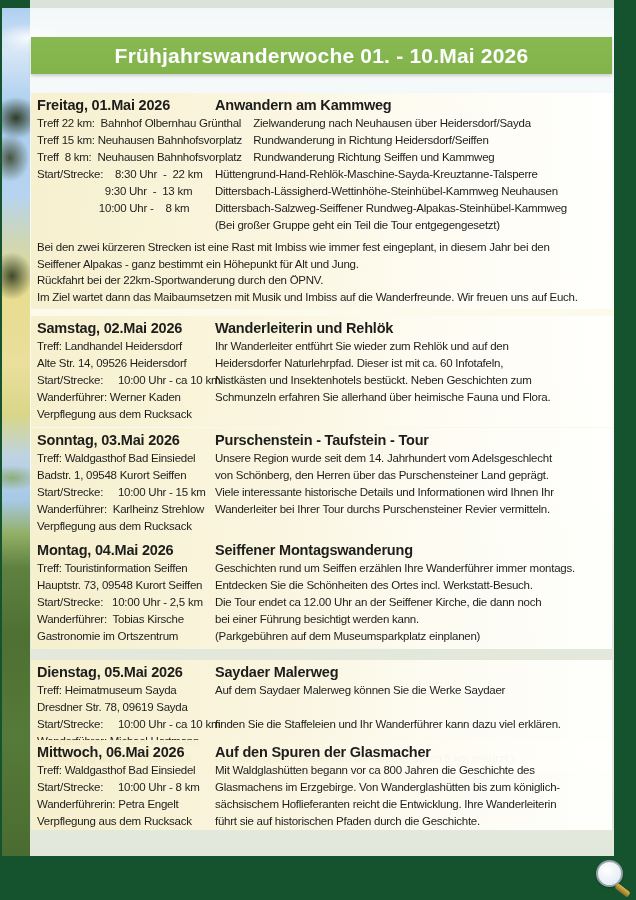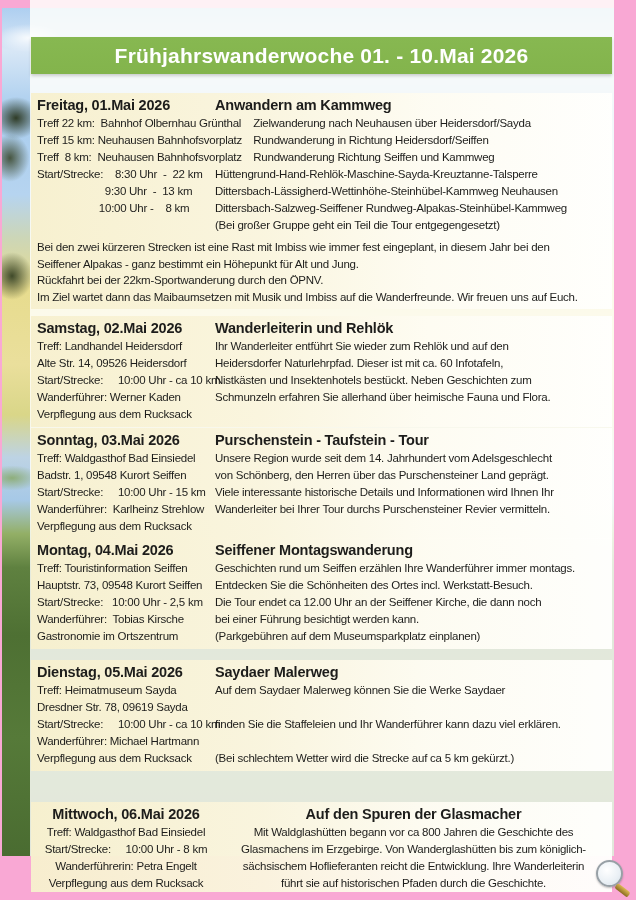--- a/index.html
+++ b/index.html
@@ -1,17 +1,17 @@
 <!DOCTYPE html>
 <html><head>
 <meta charset="utf-8">
 <style>
   html,body{margin:0;padding:0;background:#ffffff;}
   .page{
-    position:relative;width:636px;height:900px;background:#f9a8d4;overflow:hidden;
+    position:relative;width:636px;height:900px;background:#14532d;overflow:hidden;
     font-family:"Liberation Sans",sans-serif;color:#1d1d1b;
   }
   
   .photo{
     position:absolute;left:2px;top:8px;width:612px;height:848px;
     background:
       radial-gradient(ellipse 34px 30px at 14px 110px, rgba(40,52,28,.95), rgba(40,52,28,0) 70%),
       radial-gradient(ellipse 28px 34px at 8px 150px,  rgba(52,64,34,.85), rgba(52,64,34,0) 70%),
       radial-gradient(ellipse 30px 34px at 10px 268px, rgba(46,58,30,.9),  rgba(46,58,30,0) 70%),
       radial-gradient(ellipse 46px 20px at 26px 30px,  rgba(255,255,255,.85), rgba(255,255,255,0) 70%),
@@ -114,21 +114,21 @@
         <div class="row"><span class="cl">Gastronomie im Ortszentrum</span><span class="cr">(Parkgebühren auf dem Museumsparkplatz einplanen)</span></div>
       </section>
       <section class="block" style="top: 660px;">
         <div class="row head"><span class="cl">Dienstag, 05.Mai 2026</span><span class="cr">Saydaer Malerweg</span></div>
         <div class="row"><span class="cl">Treff: Heimatmuseum Sayda</span><span class="cr">Auf dem Saydaer Malerweg können Sie die Werke Saydaer</span></div>
         <div class="row"><span class="cl">Dresdner Str. 78, 09619 Sayda</span></div>
         <div class="row"><span class="cl">Start/Strecke:     10:00 Uhr - ca 10 km</span><span class="cr">finden Sie die Staffeleien und Ihr Wanderführer kann dazu viel erklären.</span></div>
         <div class="row"><span class="cl">Wanderführer: Michael Hartmann</span><span class="cr"></span></div>
         <div class="row"><span class="cl">Verpflegung aus dem Rucksack</span><span class="cr">(Bei schlechtem Wetter wird die Strecke auf ca 5 km gekürzt.)</span></div>
       </section>
-      <section class="block" style="top: 802px; padding-bottom: 0; text-align: center;">
+      <section class="block" style="top: 740px; padding-bottom: 0;">
         <div class="row head"><span class="cl">Mittwoch, 06.Mai 2026</span><span class="cr">Auf den Spuren der Glasmacher</span></div>
         <div class="row"><span class="cl">Treff: Waldgasthof Bad Einsiedel</span><span class="cr">Mit Waldglashütten begann vor ca 800 Jahren die Geschichte des</span></div>
         <div class="row"><span class="cl">Start/Strecke:     10:00 Uhr - 8 km</span><span class="cr">Glasmachens im Erzgebirge. Von Wanderglashütten bis zum königlich-</span></div>
         <div class="row"><span class="cl">Wanderführerin: Petra Engelt</span><span class="cr">sächsischem Hoflieferanten reicht die Entwicklung. Ihre Wanderleiterin</span></div>
         <div class="row"><span class="cl">Verpflegung aus dem Rucksack</span><span class="cr">führt sie auf historischen Pfaden durch die Geschichte.</span></div>
       </section>
     </div>
 
   <div class="mag">
     <span class="lens"></span>

